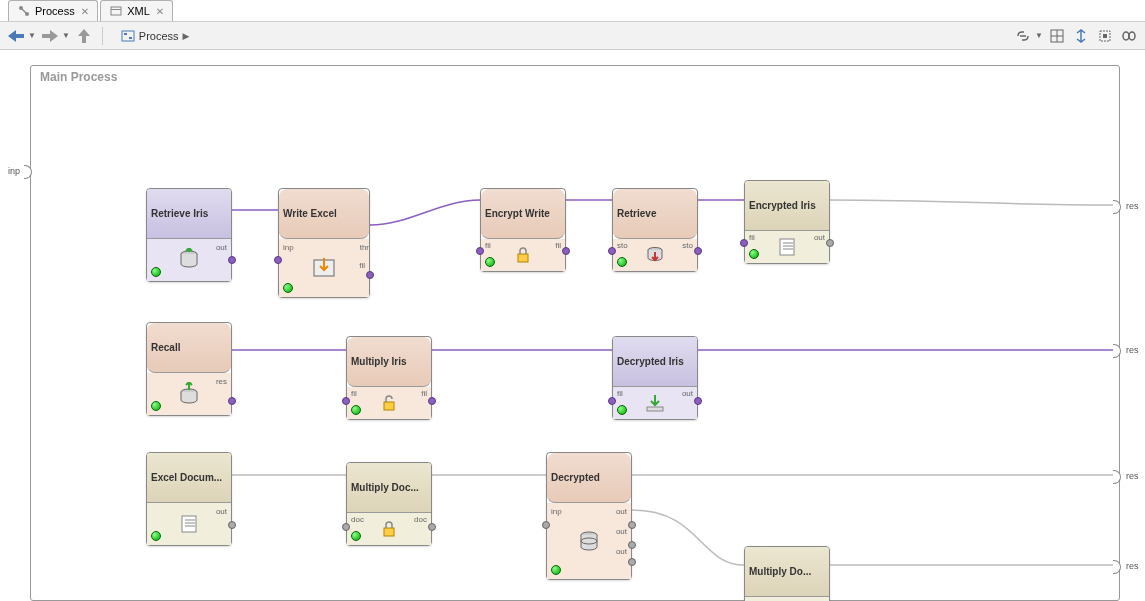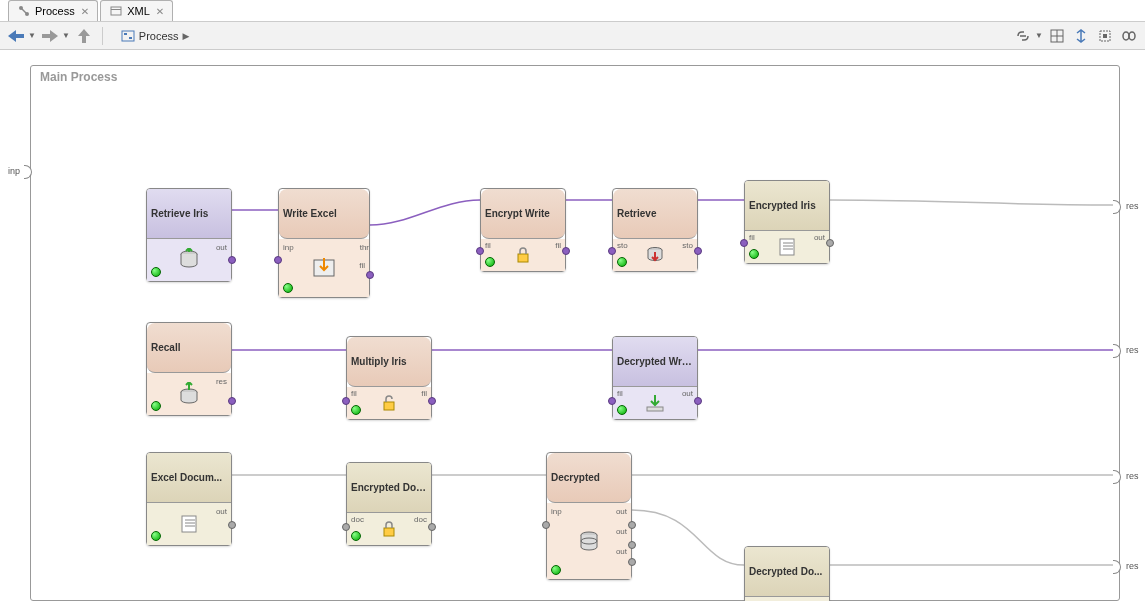--- a/index.html
+++ b/index.html
@@ -300,21 +300,21 @@
         </span>
       <div class="status-dot"></div>
       <div class="nport-lbl" style="left:4px;top:2px">fil</div>
       <div class="nport-dot" style="left:-5px;top:10px"></div>
       <div class="nport-lbl" style="right:4px;top:2px">fil</div>
       <div class="nport-dot" style="right:-5px;top:10px"></div>
     </div>
   </div>
 
   <div class="node purple" style="left:612px;top:286px;width:86px">
-    <div class="node-header">Decrypted Write</div>
+    <div class="node-header">Decrypted Iris</div>
     <div class="node-body" style="height:32px">
       <span class="node-icon">
           <svg width="20" height="20" viewBox="0 0 20 20">
             <rect x="2" y="14" width="16" height="4" fill="#ddd" stroke="#888"></rect>
             <path d="M10 2 L10 12 M6 8 L10 12 L14 8" stroke="#3a3" stroke-width="2" fill="none"></path>
           </svg>
         </span>
       <div class="status-dot"></div>
       <div class="nport-lbl" style="left:4px;top:2px">fil</div>
       <div class="nport-dot" style="left:-5px;top:10px"></div>
@@ -334,21 +334,21 @@
             <line x1="5" y1="12" x2="15" y2="12" stroke="#888"></line>
           </svg>
         </span>
       <div class="status-dot"></div>
       <div class="nport-lbl" style="right:4px;top:4px">out</div>
       <div class="nport-dot" style="right:-5px;top:18px;background:#aaa;border-color:#666"></div>
     </div>
   </div>
 
   <div class="node tan" style="left:346px;top:412px;width:86px">
-    <div class="node-header">Encrypted Doc...</div>
+    <div class="node-header">Multiply Doc...</div>
     <div class="node-body" style="height:32px">
       <span class="node-icon">
           <svg width="18" height="18" viewBox="0 0 18 18">
             <rect x="4" y="8" width="10" height="8" fill="#fc4" stroke="#a80"></rect>
             <path d="M6 8 L6 5 A3 3 0 0 1 12 5 L12 8" fill="none" stroke="#888" stroke-width="1.5"></path>
           </svg>
         </span>
       <div class="status-dot"></div>
       <div class="nport-lbl" style="left:4px;top:2px">doc</div>
       <div class="nport-dot" style="left:-5px;top:10px;background:#aaa;border-color:#666"></div>
@@ -373,21 +373,21 @@
       <div class="nport-lbl" style="right:4px;top:4px">out</div>
       <div class="nport-dot" style="right:-5px;top:18px;background:#aaa;border-color:#666"></div>
       <div class="nport-lbl" style="right:4px;top:24px">out</div>
       <div class="nport-dot" style="right:-5px;top:38px;background:#aaa;border-color:#666"></div>
       <div class="nport-lbl" style="right:4px;top:44px">out</div>
       <div class="nport-dot" style="right:-5px;top:55px;background:#aaa;border-color:#666"></div>
     </div>
   </div>
 
   <div class="node tan" style="left:744px;top:496px;width:86px">
-    <div class="node-header">Decrypted Do...</div>
+    <div class="node-header">Multiply Do...</div>
     <div class="node-body" style="height:32px">
       <span class="node-icon">
           <svg width="18" height="18" viewBox="0 0 18 18">
             <rect x="4" y="8" width="10" height="8" fill="#fc4" stroke="#a80"></rect>
             <path d="M6 8 L6 5 A3 3 0 0 1 12 5" fill="none" stroke="#888" stroke-width="1.5"></path>
           </svg>
         </span>
       <div class="status-dot"></div>
       <div class="nport-lbl" style="left:4px;top:2px">doc</div>
       <div class="nport-dot" style="left:-5px;top:14px;background:#aaa;border-color:#666"></div>

